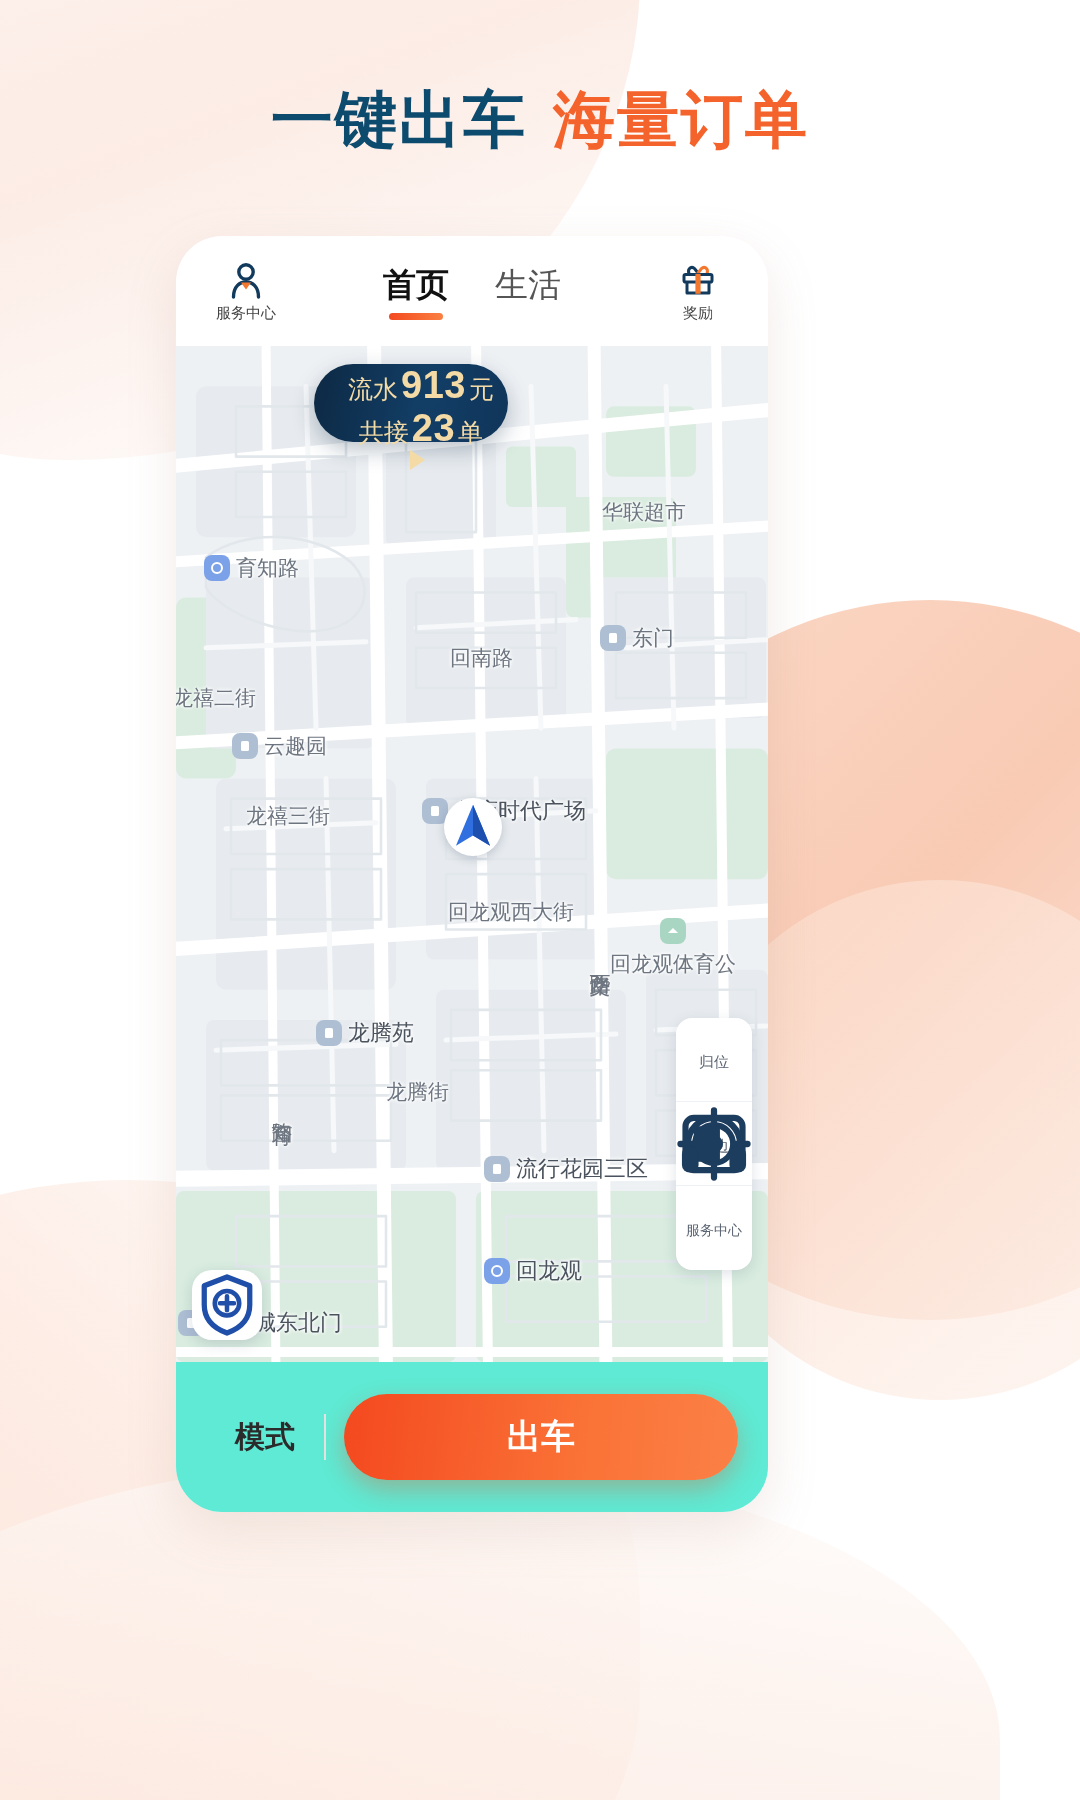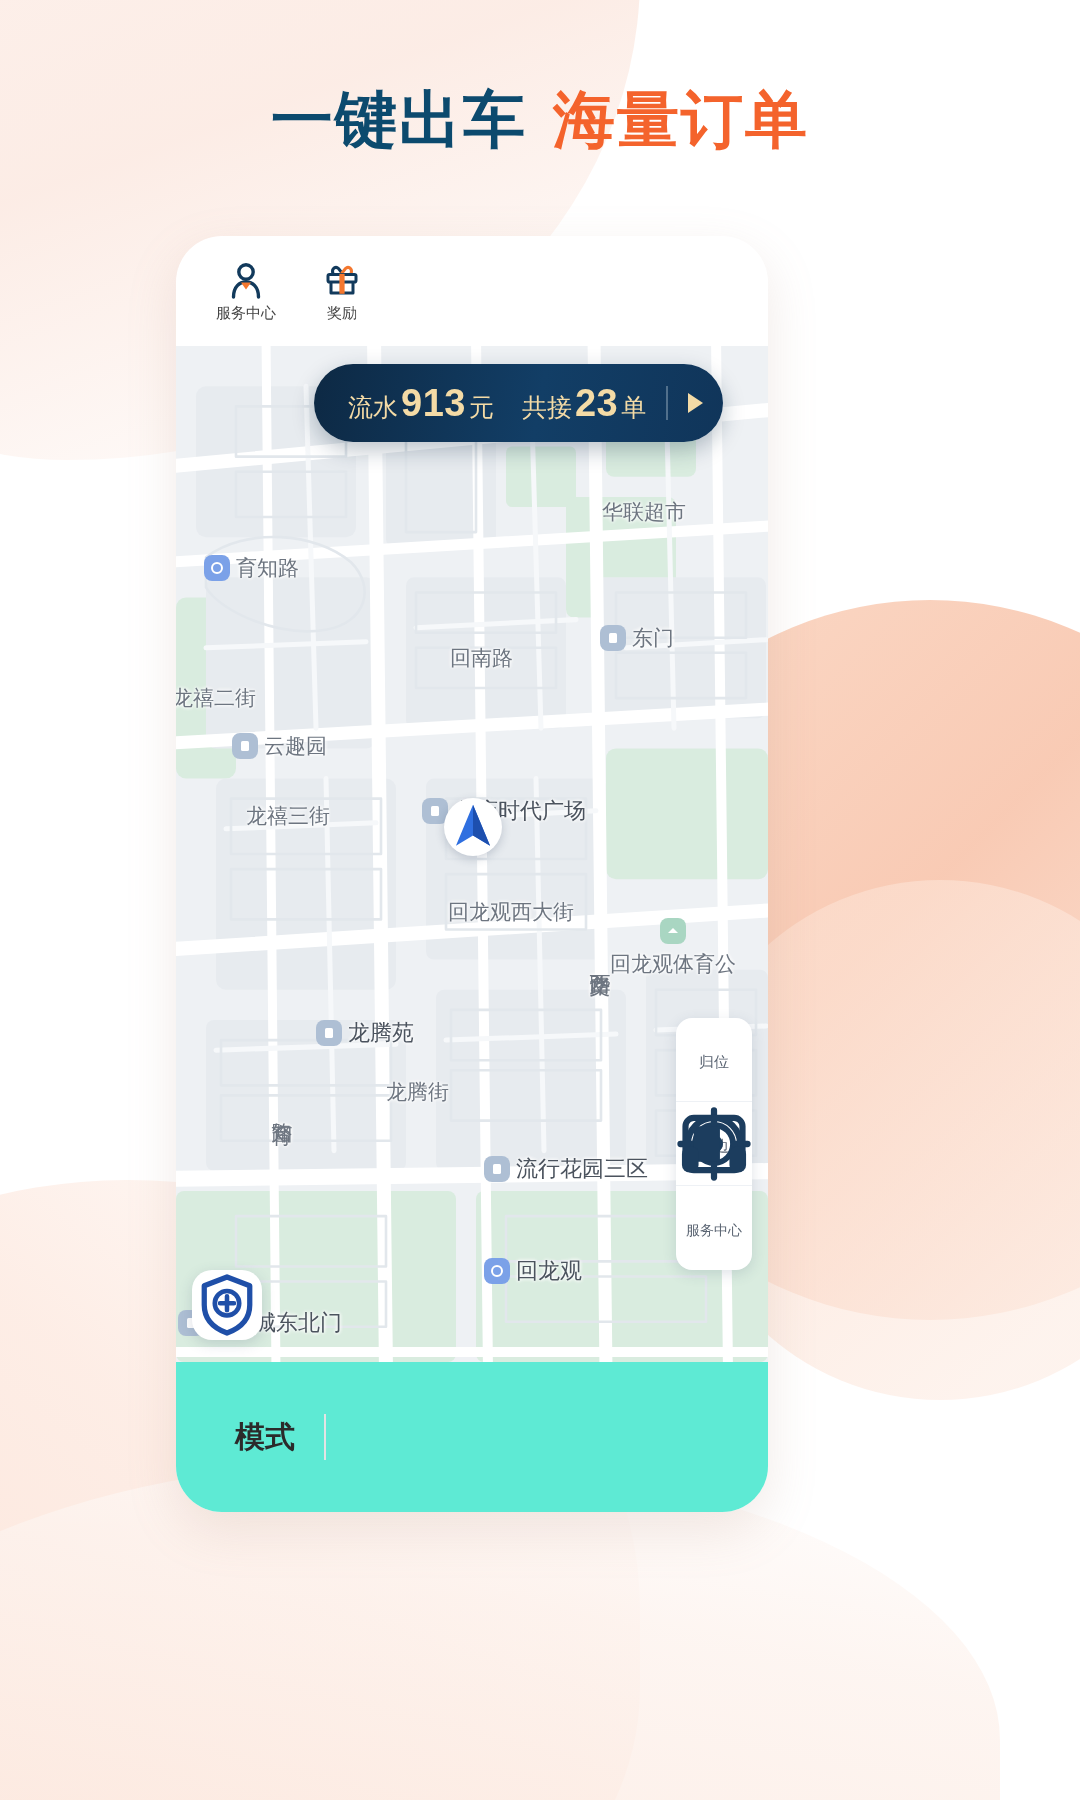--- a/index.html
+++ b/index.html
@@ -115,20 +115,21 @@
 
   
   .stats {
     position:absolute; left:138px; top:18px;
     height:78px; padding:0 14px 0 34px;
     display:flex; align-items:center;
     border-radius:39px;
     background:linear-gradient(100deg,#0d2944 0%,#123e66 55%,#10355a 100%);
     box-shadow:0 8px 22px rgba(12,40,66,.28);
     z-index:4;
+    flex-direction:column;
   }
   .stats .seg { display:flex; align-items:baseline; color:#f4dba6; }
   .stats .t { font-size:25px; }
   .stats .n { font-size:38px; font-weight:bold; margin:0 3px; letter-spacing:.5px; }
   .stats .gap { width:28px; }
   .stats .divider { width:2px; height:34px; background:#51708c; margin:0 20px; }
   .stats .arrow {
     width:0; height:0;
     border-left:15px solid #f4dba6;
     border-top:10px solid transparent;
@@ -212,20 +213,28 @@
       <span class="ico">
         <svg viewBox="0 0 40 40">
           <circle cx="20" cy="12" r="7.2" fill="none" stroke="#123a5c" stroke-width="3.4"></circle>
           <path d="M7.5 37 C7.5 26.5 13.5 22 20 22 C26.5 22 32.5 26.5 32.5 37" fill="none" stroke="#123a5c" stroke-width="3.4" stroke-linecap="round"></path>
           <path d="M15 22.6 L20 29.5 L25 22.6 Z" fill="#f4772e"></path>
         </svg>
       </span>
       <span class="lbl">服务中心</span>
     </div>
 
+    <div class="tabs">
+      <div class="tab active">
+        <span>首页</span>
+      </div>
+      <div class="tab">
+        <span>生活</span>
+      </div>
+    </div>
 
     <div class="nav-side">
       <span class="ico">
         <svg viewBox="0 0 40 40">
           <path d="M11 14 C9 8 14 6 16.5 8.5 L20 13" fill="none" stroke="#123a5c" stroke-width="3" stroke-linecap="round"></path>
           <path d="M29 14 C31 8 26 6 23.5 8.5 L20 13" fill="none" stroke="#f4772e" stroke-width="3" stroke-linecap="round"></path>
           <rect x="6" y="14.5" width="28" height="7.5" rx="1.6" fill="none" stroke="#123a5c" stroke-width="3"></rect>
           <path d="M9 22.5 L9 33 L31 33 L31 22.5" fill="none" stroke="#123a5c" stroke-width="3" stroke-linejoin="round"></path>
           <rect x="17.4" y="13.8" width="5.2" height="20" fill="#f4772e"></rect>
         </svg>
@@ -486,15 +495,16 @@
         </svg>
       </span>
     </div>
   </div>
 
   <div class="bottombar">
     <div class="mode">
       <span>模式</span>
     </div>
     <div class="sep"></div>
+    <button class="go-btn">出车</button>
   </div>
 
 </div>
 
 </body></html>

